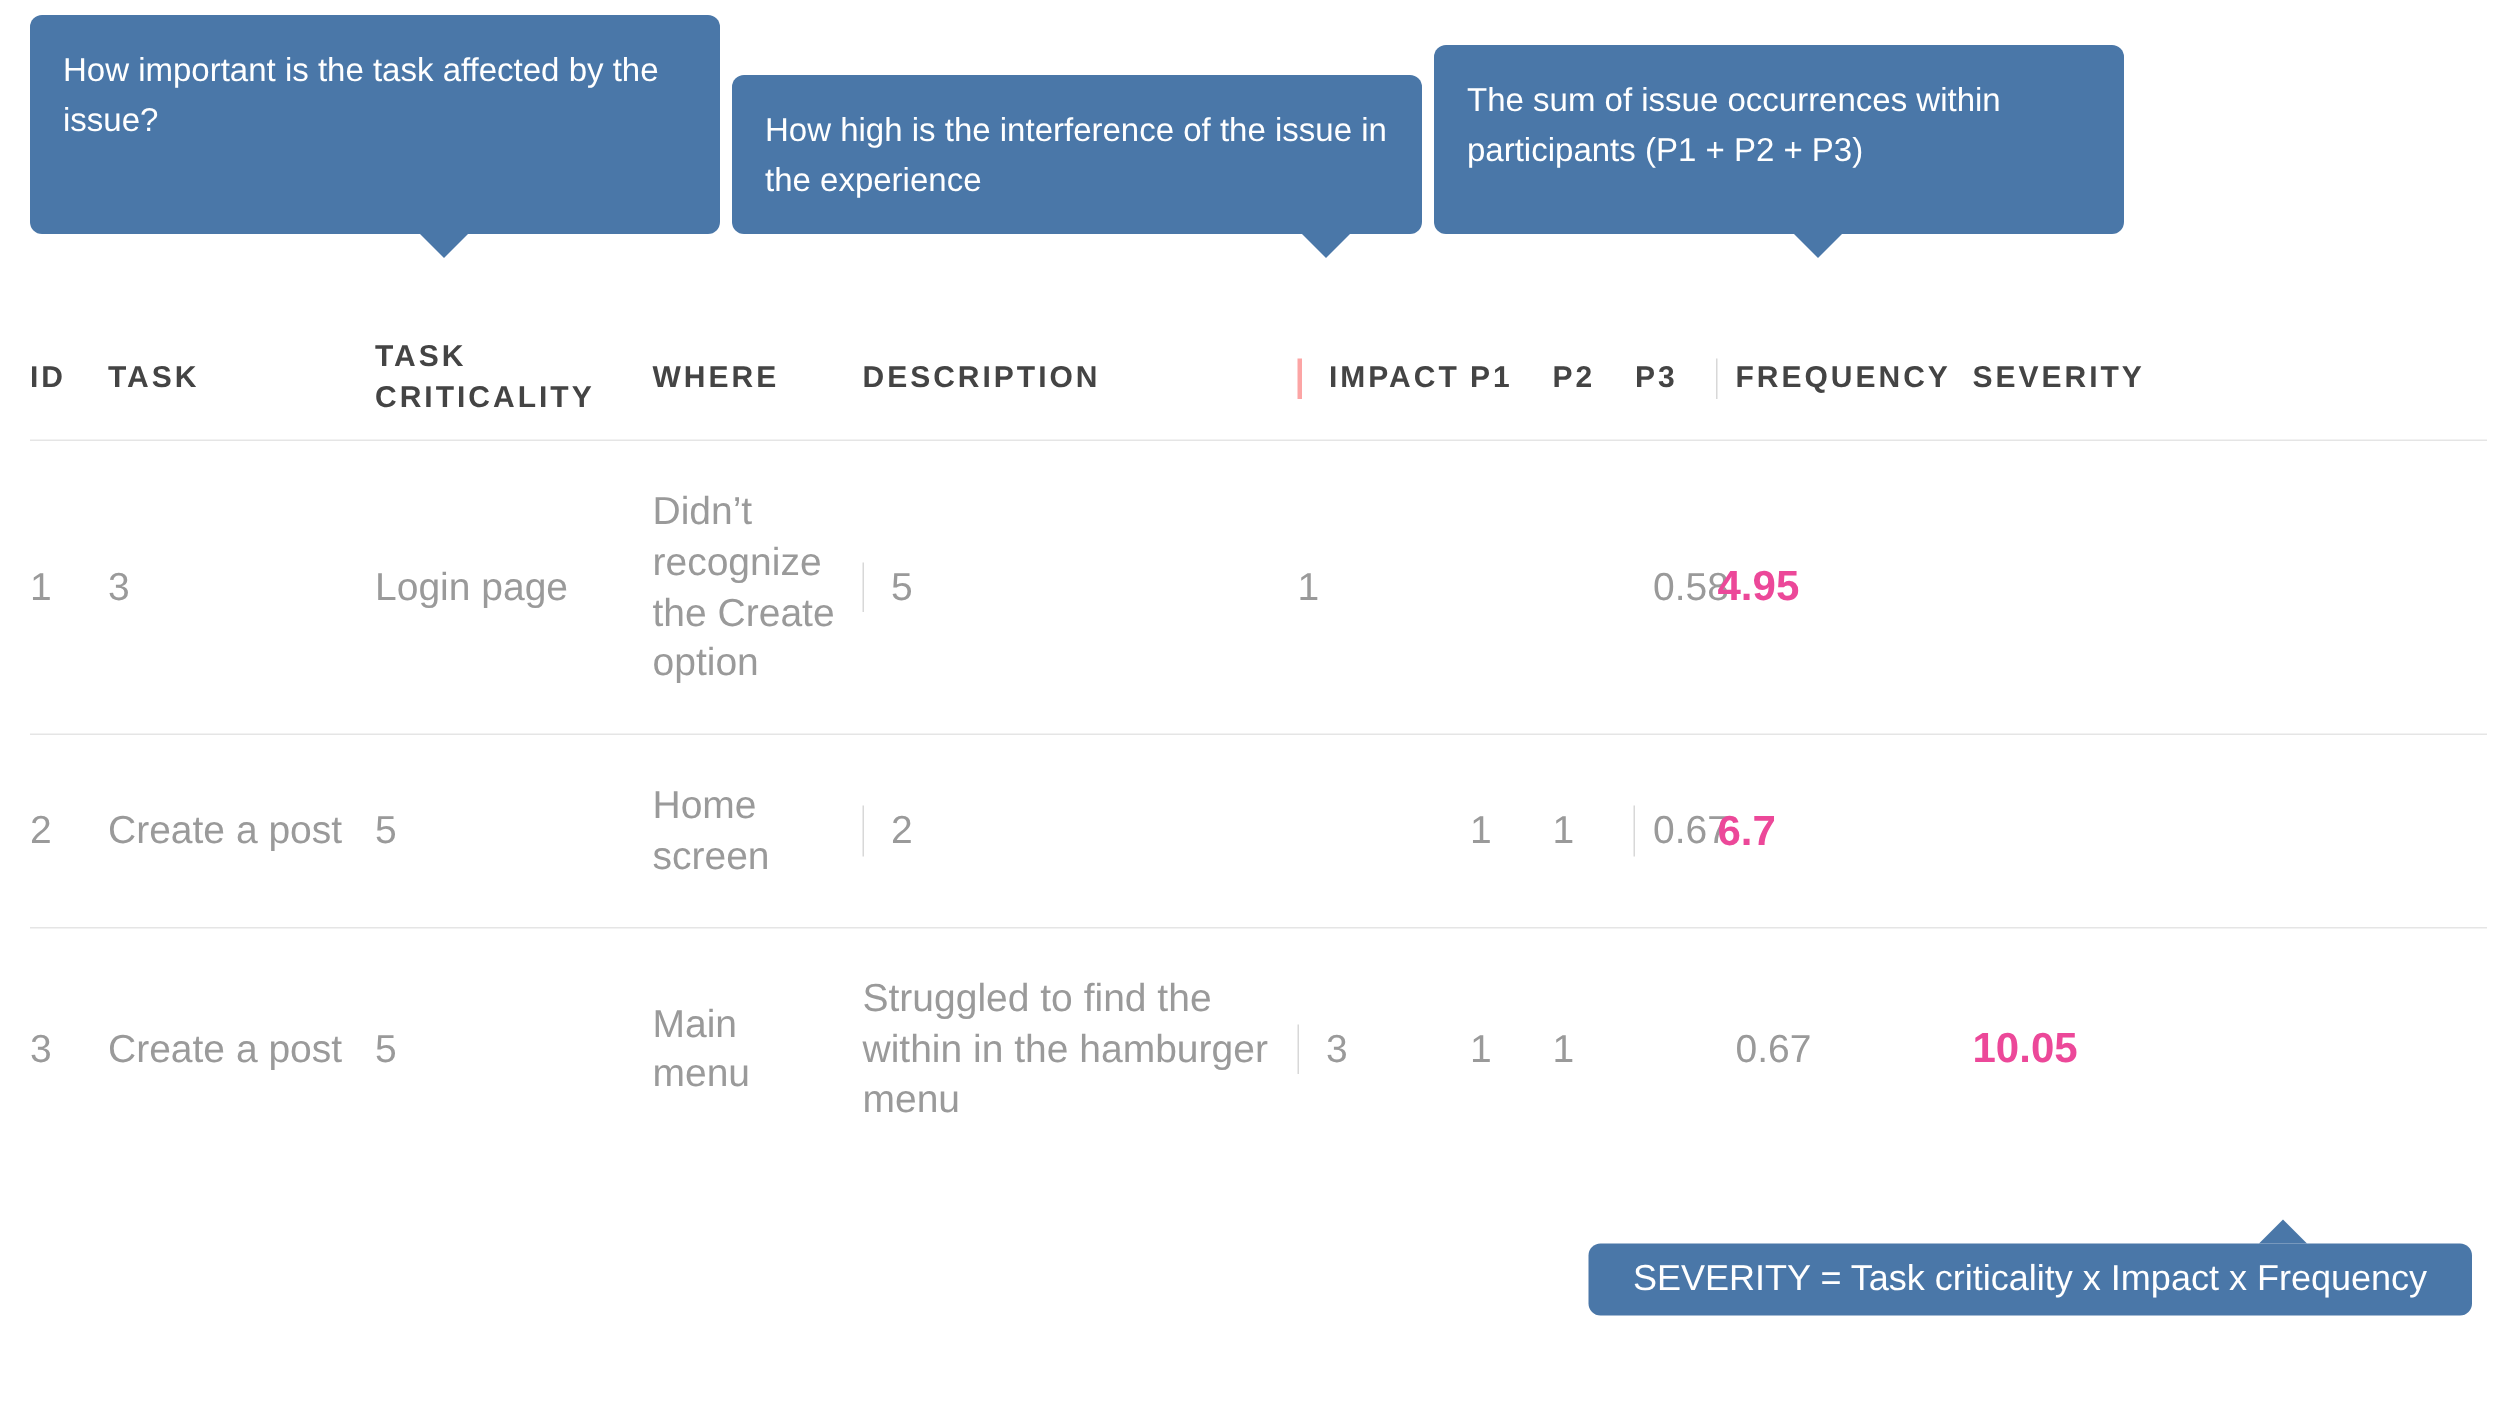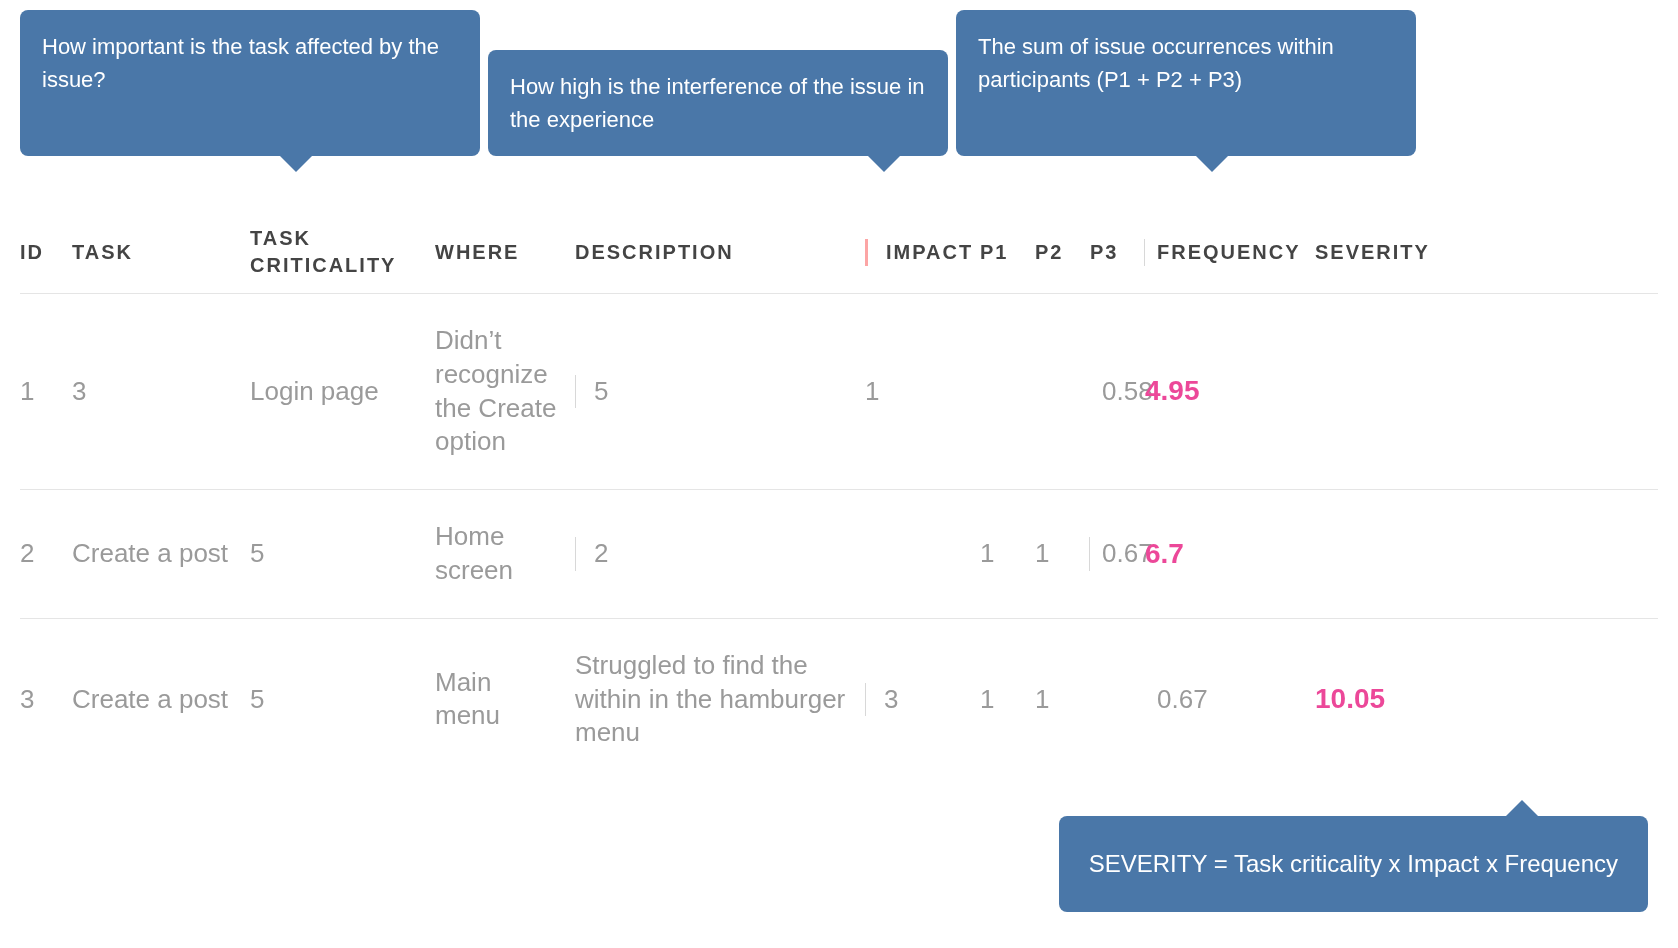--- a/index.html
+++ b/index.html
@@ -31,21 +31,21 @@
       bottom: -16px;
       width: 0; height: 0;
       border-left: 16px solid transparent;
       border-right: 16px solid transparent;
       border-top: 16px solid #4a77a8;
     }
     .c1 { flex: 0 0 460px; }
     .c1::after { left: 260px; }
     .c2 { flex: 0 0 460px; margin-top: 40px; }
     .c2::after { left: 380px; }
-    .c3 { flex: 0 0 460px; }
+    .c3 { flex: 0 0 460px; margin-top: 20px; }
     .c3::after { left: 240px; }
 
     .table {
       width: 100%;
     }
     .thead-row, .row {
       display: grid;
       grid-template-columns: 52px 178px 185px 140px 290px 115px 55px 55px 55px 170px 140px;
       align-items: center;
       column-gap: 0;
@@ -80,25 +80,25 @@
     .impact-hdr { border-left: 3px solid #fca5a5; padding-left: 18px; }
     .p3-hdr, .p3-cell { border-right: 1px solid #d8d8d8; }
 
     .formula-wrap {
       position: relative;
       height: 150px;
     }
     .formula {
       position: absolute;
       right: 10px;
-      top: 36px;
+      top: 49px;
       background: #4a77a8;
       color: #fff;
       font-size: 24px;
-      padding: 34px 30px;
+      padding: 10px 30px;
       border-radius: 8px;
     }
     .formula::before {
       content: "";
       position: absolute;
       top: -16px;
       right: 110px;
       width: 0; height: 0;
       border-left: 16px solid transparent;
       border-right: 16px solid transparent;

